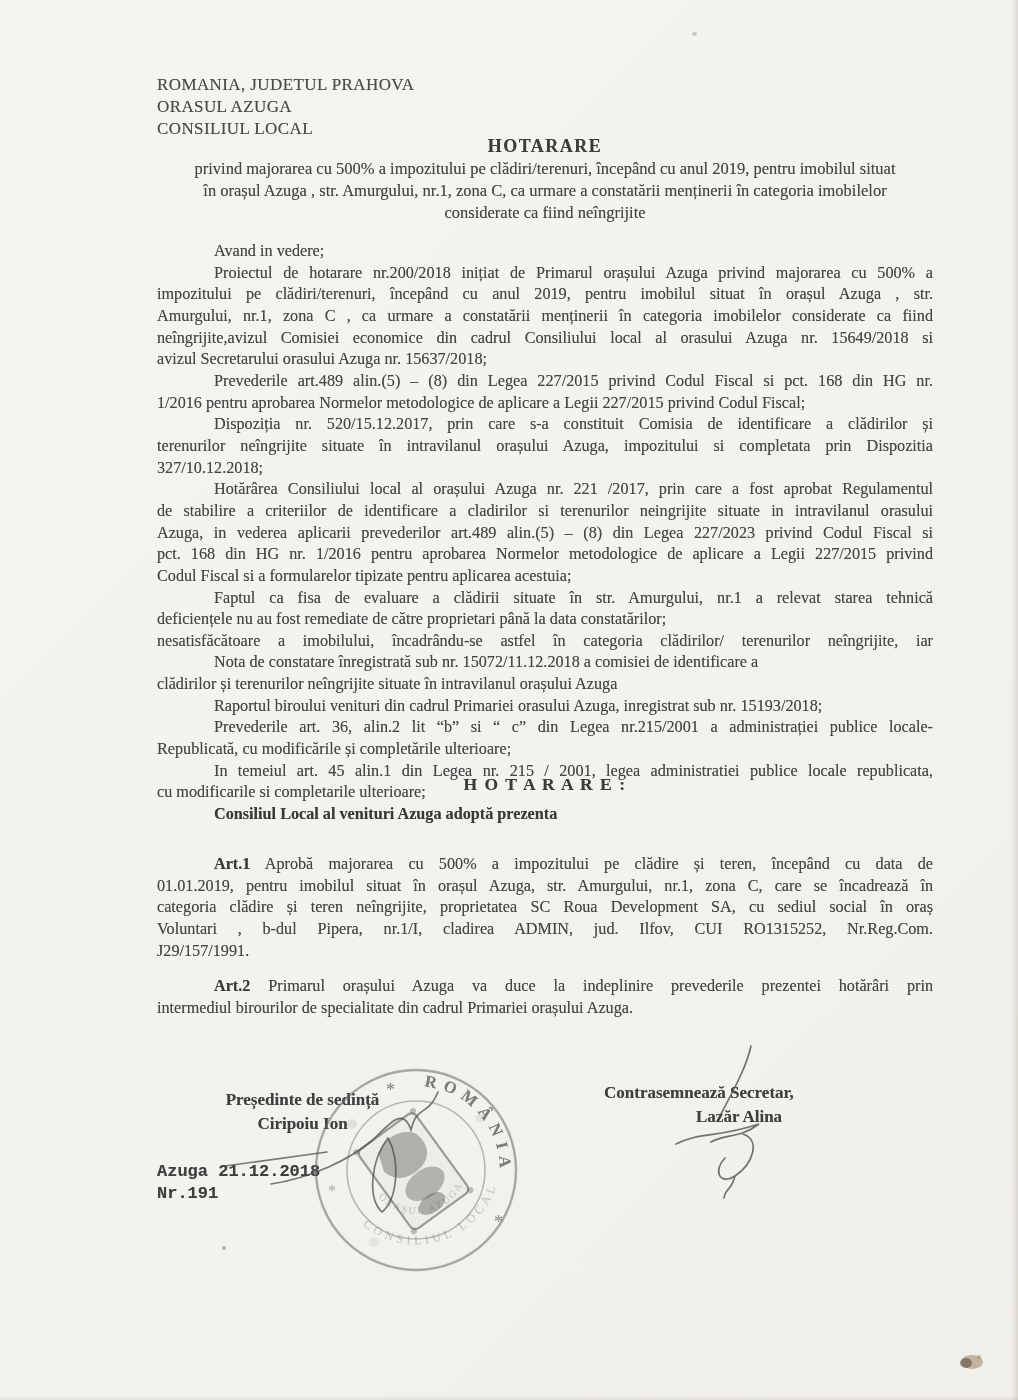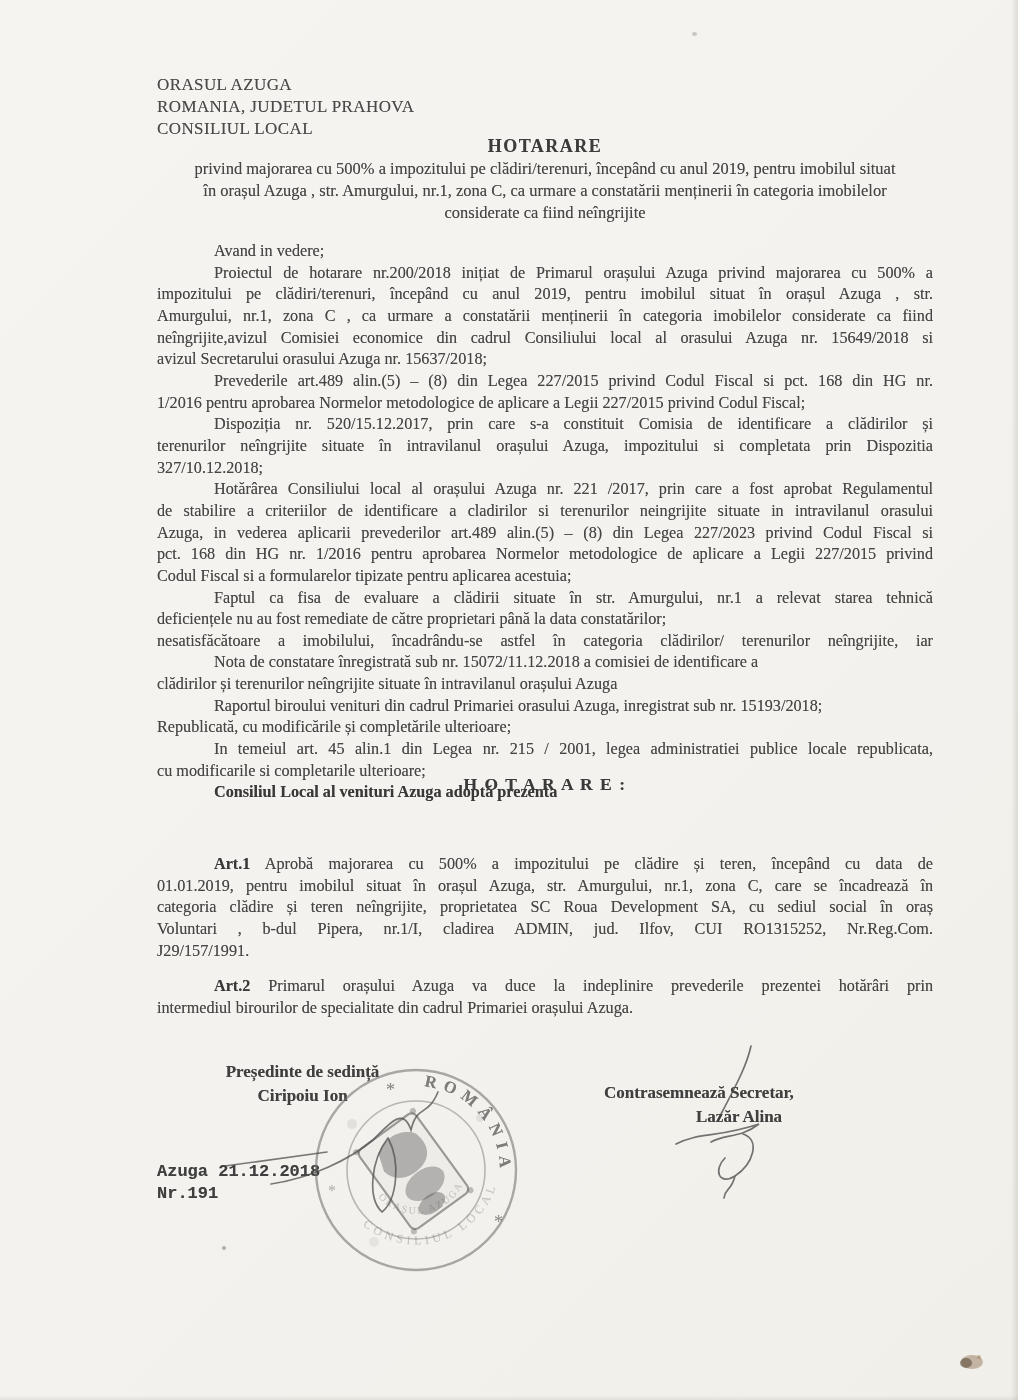--- a/index.html
+++ b/index.html
@@ -21,38 +21,38 @@
   .body-txt{font-size:16.2px;color:#454545;}
   .preamble{top:241px;}
   .opttl{top:774px;text-align:center;font-weight:bold;font-size:17.5px;letter-spacing:1.5px;color:#3a3a3a;}
   .art1{top:854px;}
   .art2{top:976px;}
   .ln{height:21.66px;line-height:21.66px;}
   .jl{text-align:justify;text-align-last:justify;}
   .ind{text-indent:57px;}
   .ln b{color:#383838;}
   .sig{position:absolute;font-weight:bold;font-size:17px;color:#3f3f3f;}
-  .sig-left{left:205px;top:1060px;width:195px;line-height:23.5px;text-align:center;}
+  .sig-left{left:205px;top:1088px;width:195px;line-height:23.5px;text-align:center;}
   .sig-right{left:604px;top:1081px;width:240px;line-height:23.5px;}
   .sig-right .l2{padding-left:92px;}
   .datenr{left:157px;top:1161px;line-height:22.4px;text-align:left;font-family:Liberation Mono, monospace;}
   .abs{position:absolute;}
   .speck{position:absolute;border-radius:50%;}
 </style>
 </head>
 <body>
 
 <div id="page">
 
   <div class="edge-right"></div>
   <div class="edge-bottom"></div>
 
   <div class="col hdr">
+    <div>ROMANIA, JUDETUL PRAHOVA</div>
     <div>ORASUL  AZUGA</div>
-    <div>ROMANIA, JUDETUL PRAHOVA</div>
     <div>CONSILIUL LOCAL</div>
   </div>
 
   <div class="col ttl">HOTARARE</div>
   <div class="col sub">
     <div>privind majorarea cu 500% a impozitului pe clădiri/terenuri, începând cu anul 2019, pentru imobilul situat</div>
     <div>în orașul Azuga , str. Amurgului, nr.1,  zona C, ca urmare a constatării menținerii în categoria imobilelor</div>
     <div>considerate ca fiind neîngrijite</div>
   </div>
 
@@ -72,20 +72,21 @@
       <div class="ln jl"><span>de stabilire a criteriilor de identificare a cladirilor si terenurilor neingrijite situate in intravilanul orasului</span></div>
       <div class="ln jl"><span>Azuga, in vederea aplicarii prevederilor art.489 alin.(5) – (8) din Legea 227/2023 privind Codul Fiscal si</span></div>
       <div class="ln jl"><span>pct. 168 din HG nr. 1/2016 pentru aprobarea Normelor metodologice de aplicare a Legii 227/2015 privind</span></div>
       <div class="ln"><span>Codul Fiscal si a formularelor tipizate pentru aplicarea acestuia;</span></div>
       <div class="ln jl ind"><span>Faptul ca fisa de evaluare a clădirii situate  în str. Amurgului, nr.1 a relevat starea tehnică</span></div>
       <div class="ln"><span>deficiențele nu au fost remediate de către proprietari până la data constatărilor;</span></div>
       <div class="ln jl"><span>nesatisfăcătoare a imobilului, încadrându-se astfel în categoria clădirilor/ terenurilor neîngrijite, iar</span></div>
       <div class="ln ind"><span>Nota de constatare înregistrată sub nr.  15072/11.12.2018 a comisiei de identificare a</span></div>
       <div class="ln"><span>clădirilor și terenurilor neîngrijite situate în intravilanul orașului Azuga</span></div>
       <div class="ln ind"><span>Raportul biroului venituri din cadrul Primariei orasului Azuga, inregistrat sub nr. 15193/2018;</span></div>
+      <div class="ln jl ind"><span>Prevederile art. 36, alin.2 lit “b” si “ c” din Legea nr.215/2001 a administrației publice locale-</span></div>
       <div class="ln"><span>Republicată, cu modificările și completările ulterioare;</span></div>
       <div class="ln jl ind"><span>In temeiul art. 45 alin.1 din Legea nr. 215 / 2001, legea administratiei publice locale  republicata,</span></div>
       <div class="ln"><span>cu modificarile si completarile ulterioare;</span></div>
       <div class="ln ind"><b>Consiliul Local al venituri Azuga adoptă prezenta</b></div>
     </div>
 
   <div class="col opttl">H O T A R A R E :</div>
 
   <div class="col body-txt art1">
       <div class="ln jl ind"><b>Art.1</b><span> Aprobă majorarea cu 500% a impozitului pe clădire și teren, începând cu data de</span></div>

